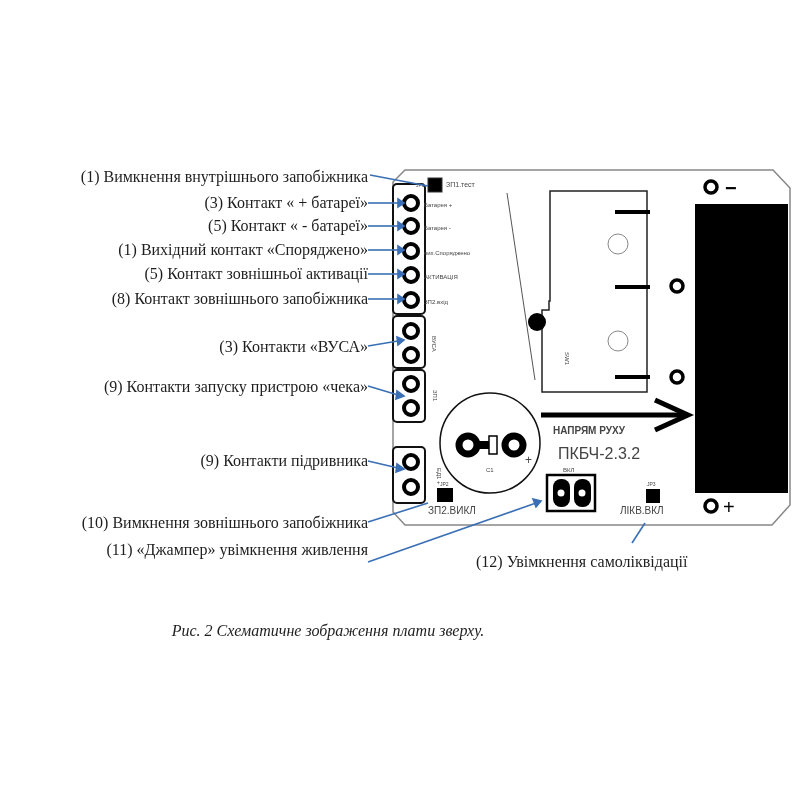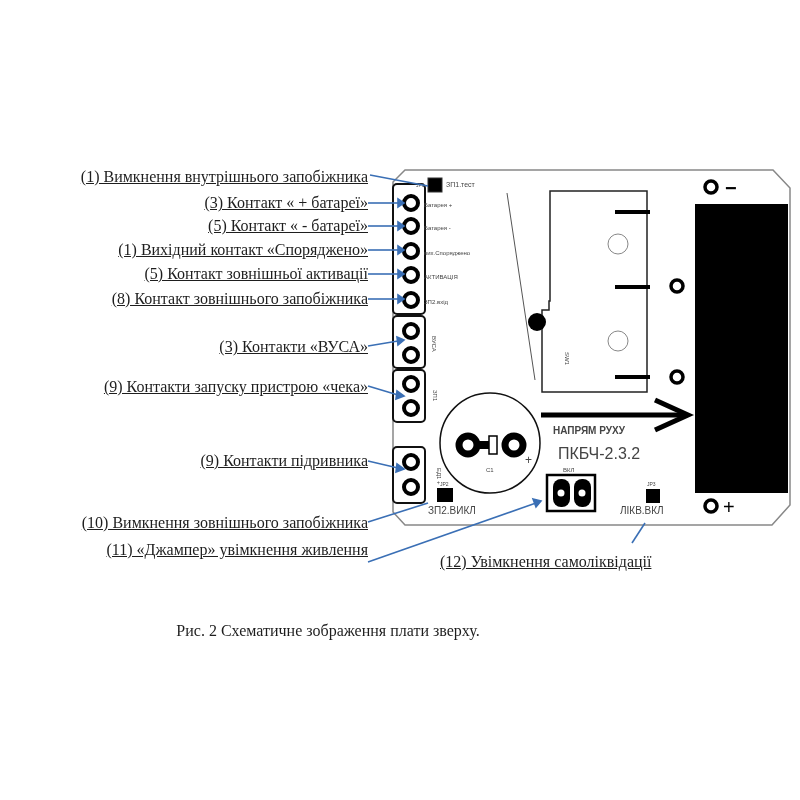--- a/index.html
+++ b/index.html
@@ -1,19 +1,19 @@
 <!DOCTYPE html>
 <html><head>
   <meta charset="utf-8">
   <style>
     html, body { margin:0; padding:0; background:#fff; }
     body { width:800px; height:800px; position:relative; overflow:hidden; font-family:"Liberation Serif", serif; color:#1e1e1e; }
-    .callout { position:absolute; font-size:16px; white-space:nowrap; text-align:right; line-height:18px;text-decoration:underline; }
+    .callout { position:absolute; font-size:16px; white-space:nowrap; text-align:right; line-height:18px; }
     .callout.left { right:432px; }
-    .caption { position:absolute; left:0; width:656px; top:622px; text-align:center; font-size:16px; }
+    .caption { position:absolute; left:0; width:656px; top:622px; text-align:center; font-size:16px;font-style:italic; }
     svg#board { position:absolute; left:0; top:0; }
     .silk { font-family:"Liberation Sans", sans-serif; fill:#444; }
   </style>
 </head>
 <body>
 
 <svg id="board" width="800" height="800" viewBox="0 0 800 800">
 
   <path d="M405,170 L773,170 L790,188 L790,505 L772,525 L405,525 L393,512 L393,182 Z" fill="#fff" stroke="#888" stroke-width="1.5"></path>
 
@@ -134,15 +134,15 @@
 <div class="callout left" style="top:194px">(3) Контакт « + батареї»</div>
 <div class="callout left" style="top:217px">(5) Контакт « - батареї»</div>
 <div class="callout left" style="top:241px">(1) Вихідний контакт «Споряджено»</div>
 <div class="callout left" style="top:265px">(5) Контакт зовнішньої активації</div>
 <div class="callout left" style="top:290px">(8) Контакт зовнішнього запобіжника</div>
 <div class="callout left" style="top:338px">(3) Контакти «ВУСА»</div>
 <div class="callout left" style="top:378px">(9) Контакти запуску пристрою «чека»</div>
 <div class="callout left" style="top:452px">(9) Контакти підривника</div>
 <div class="callout left" style="top:514px">(10) Вимкнення зовнішнього запобіжника</div>
 <div class="callout left" style="top:541px">(11) «Джампер» увімкнення живлення</div>
-<div class="callout" style="top:553px; left:440px; text-align:center">(12) Увімкнення самоліквідації</div>
+<div class="callout" style="top:553px; left:476px; text-align:center">(12) Увімкнення самоліквідації</div>
 
 <div class="caption">Рис. 2 Схематичне зображення плати зверху.</div>
 
 </body></html>

